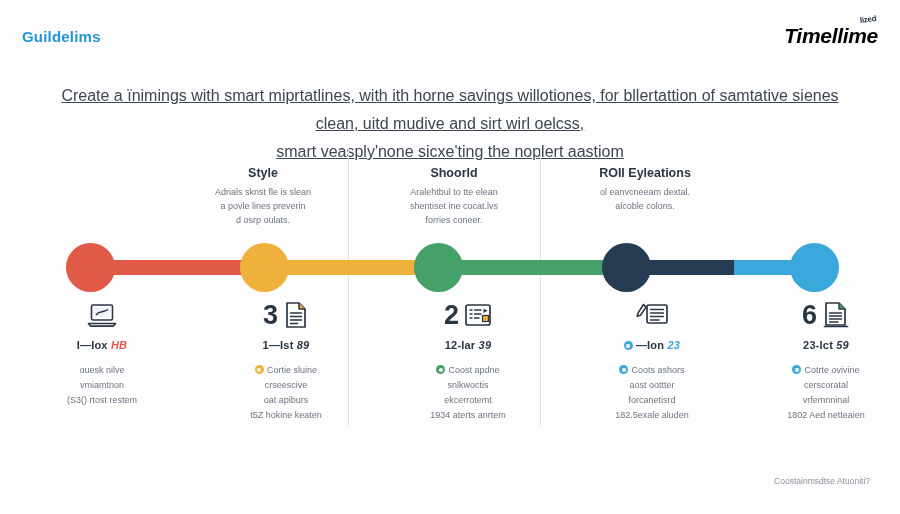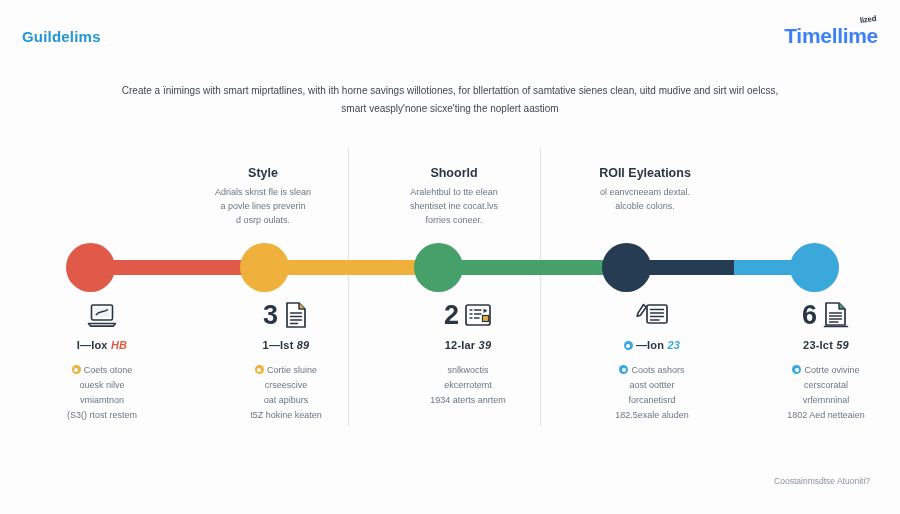--- a/index.html
+++ b/index.html
@@ -56,23 +56,24 @@
     color: #1f9ad6;
     letter-spacing: -0.3px;
   }
 
   .subtitle {
     position: absolute;
     left: 60px;
     right: 60px;
     top: 82px;
     text-align: center;
-    font-size: 10px;
+    font-size: 16px;
     line-height: 1.75;
     color: #3e4652;
+    text-decoration: underline;
   }
   .subtitle .line2 { display: block; }
 
   
   .col-divider {
     position: absolute;
     top: 148px;
     width: 1px;
     height: 278px;
     background: #dfe2e6;
@@ -205,21 +206,21 @@
 </style>
 </head>
 <body>
 
 <div class="slide">
 
   <div class="brand-left" style="color: rgb(33, 150, 212);">Guildelims</div>
 
   <div class="brand-right">
     <span class="brand-sup">lized</span>
-    <span class="brand-main" style="color: #3b82f6;">Timellime</span>
+    <span class="brand-main" style="color: #000000; font-style: italic;">Timellime</span>
   </div>
 
   <div class="subtitle">
     <span class="line1">Create a ïnimings with smart miprtatlines, with ith horne savings willotiones, for bllertattion of samtative sienes clean, uitd mudive and sirt wirl oelcss,</span>
     <span class="line2">smart veasply'none sicxe'ting the noplert aastiom</span>
   </div>
 
   <div class="col-divider d1"></div>
   <div class="col-divider d2"></div>
 
@@ -269,21 +270,20 @@
             <svg width="30" height="26" viewBox="0 0 30 26">
               <rect x="4.5" y="3" width="21" height="15" rx="1.6" fill="none" stroke="#2b3645" stroke-width="1.6"></rect>
               <rect x="7.5" y="6" width="15" height="9" fill="#eef2f6"></rect>
               <path d="M9 13 C12 8.5, 16 11, 21 7.5" fill="none" stroke="#2b3645" stroke-width="1.4"></path>
               <path d="M1.5 21.5 h27 l-2 2.6 h-23 z" fill="none" stroke="#2b3645" stroke-width="1.6" stroke-linejoin="round"></path>
             </svg>
           </span>
         </div>
         <div class="meta"><span>I—Iox </span><span class="accent" style="color: rgb(224, 90, 71);">HB</span></div>
         <div class="desc">
-          <span class="l"><span class="bullet-dot" style="background: rgb(240, 177, 60);"></span><span>Coets otone</span></span>
           <span class="l"><span>ouesk nilve</span></span>
           <span class="l"><span>vmiamtnon</span></span>
           <span class="l"><span>(S3() rtost restem</span></span>
         </div>
       </div>
       <div class="item" style="left: 196px;">
         <div class="icon-line">
           <span class="big-num">3</span>
           <span>
             <svg width="26" height="28" viewBox="0 0 26 28">
@@ -320,20 +320,21 @@
                 <line x1="6" y1="16" x2="8" y2="16"></line>
                 <line x1="10.5" y1="16" x2="15" y2="16"></line>
               </g>
               <path d="M19.5 6.5 l4 2.2 -4 2.2 z" fill="#2b3645"></path>
               <rect x="18.5" y="13.5" width="6" height="6" fill="#f0b13c" stroke="#2b3645" stroke-width="1.2"></rect>
             </svg>
           </span>
         </div>
         <div class="meta"><span>12-Iar </span><span class="accent" style="color: rgb(43, 54, 69);">39</span></div>
         <div class="desc">
+          <span class="l"><span class="bullet-dot" style="background: rgb(69, 160, 106);"></span><span>Coost apdne</span></span>
           <span class="l"><span>snlkwoctis</span></span>
           <span class="l"><span>ekcerrotemt</span></span>
           <span class="l"><span>1934 aterts anrtem</span></span>
         </div>
       </div>
       <div class="item" style="left: 562px;">
         <div class="icon-line">
           <span>
             <svg width="34" height="26" viewBox="0 0 34 26">
               <rect x="12" y="3" width="20" height="18" rx="1.6" fill="#fff" stroke="#2b3645" stroke-width="1.7"></rect>

